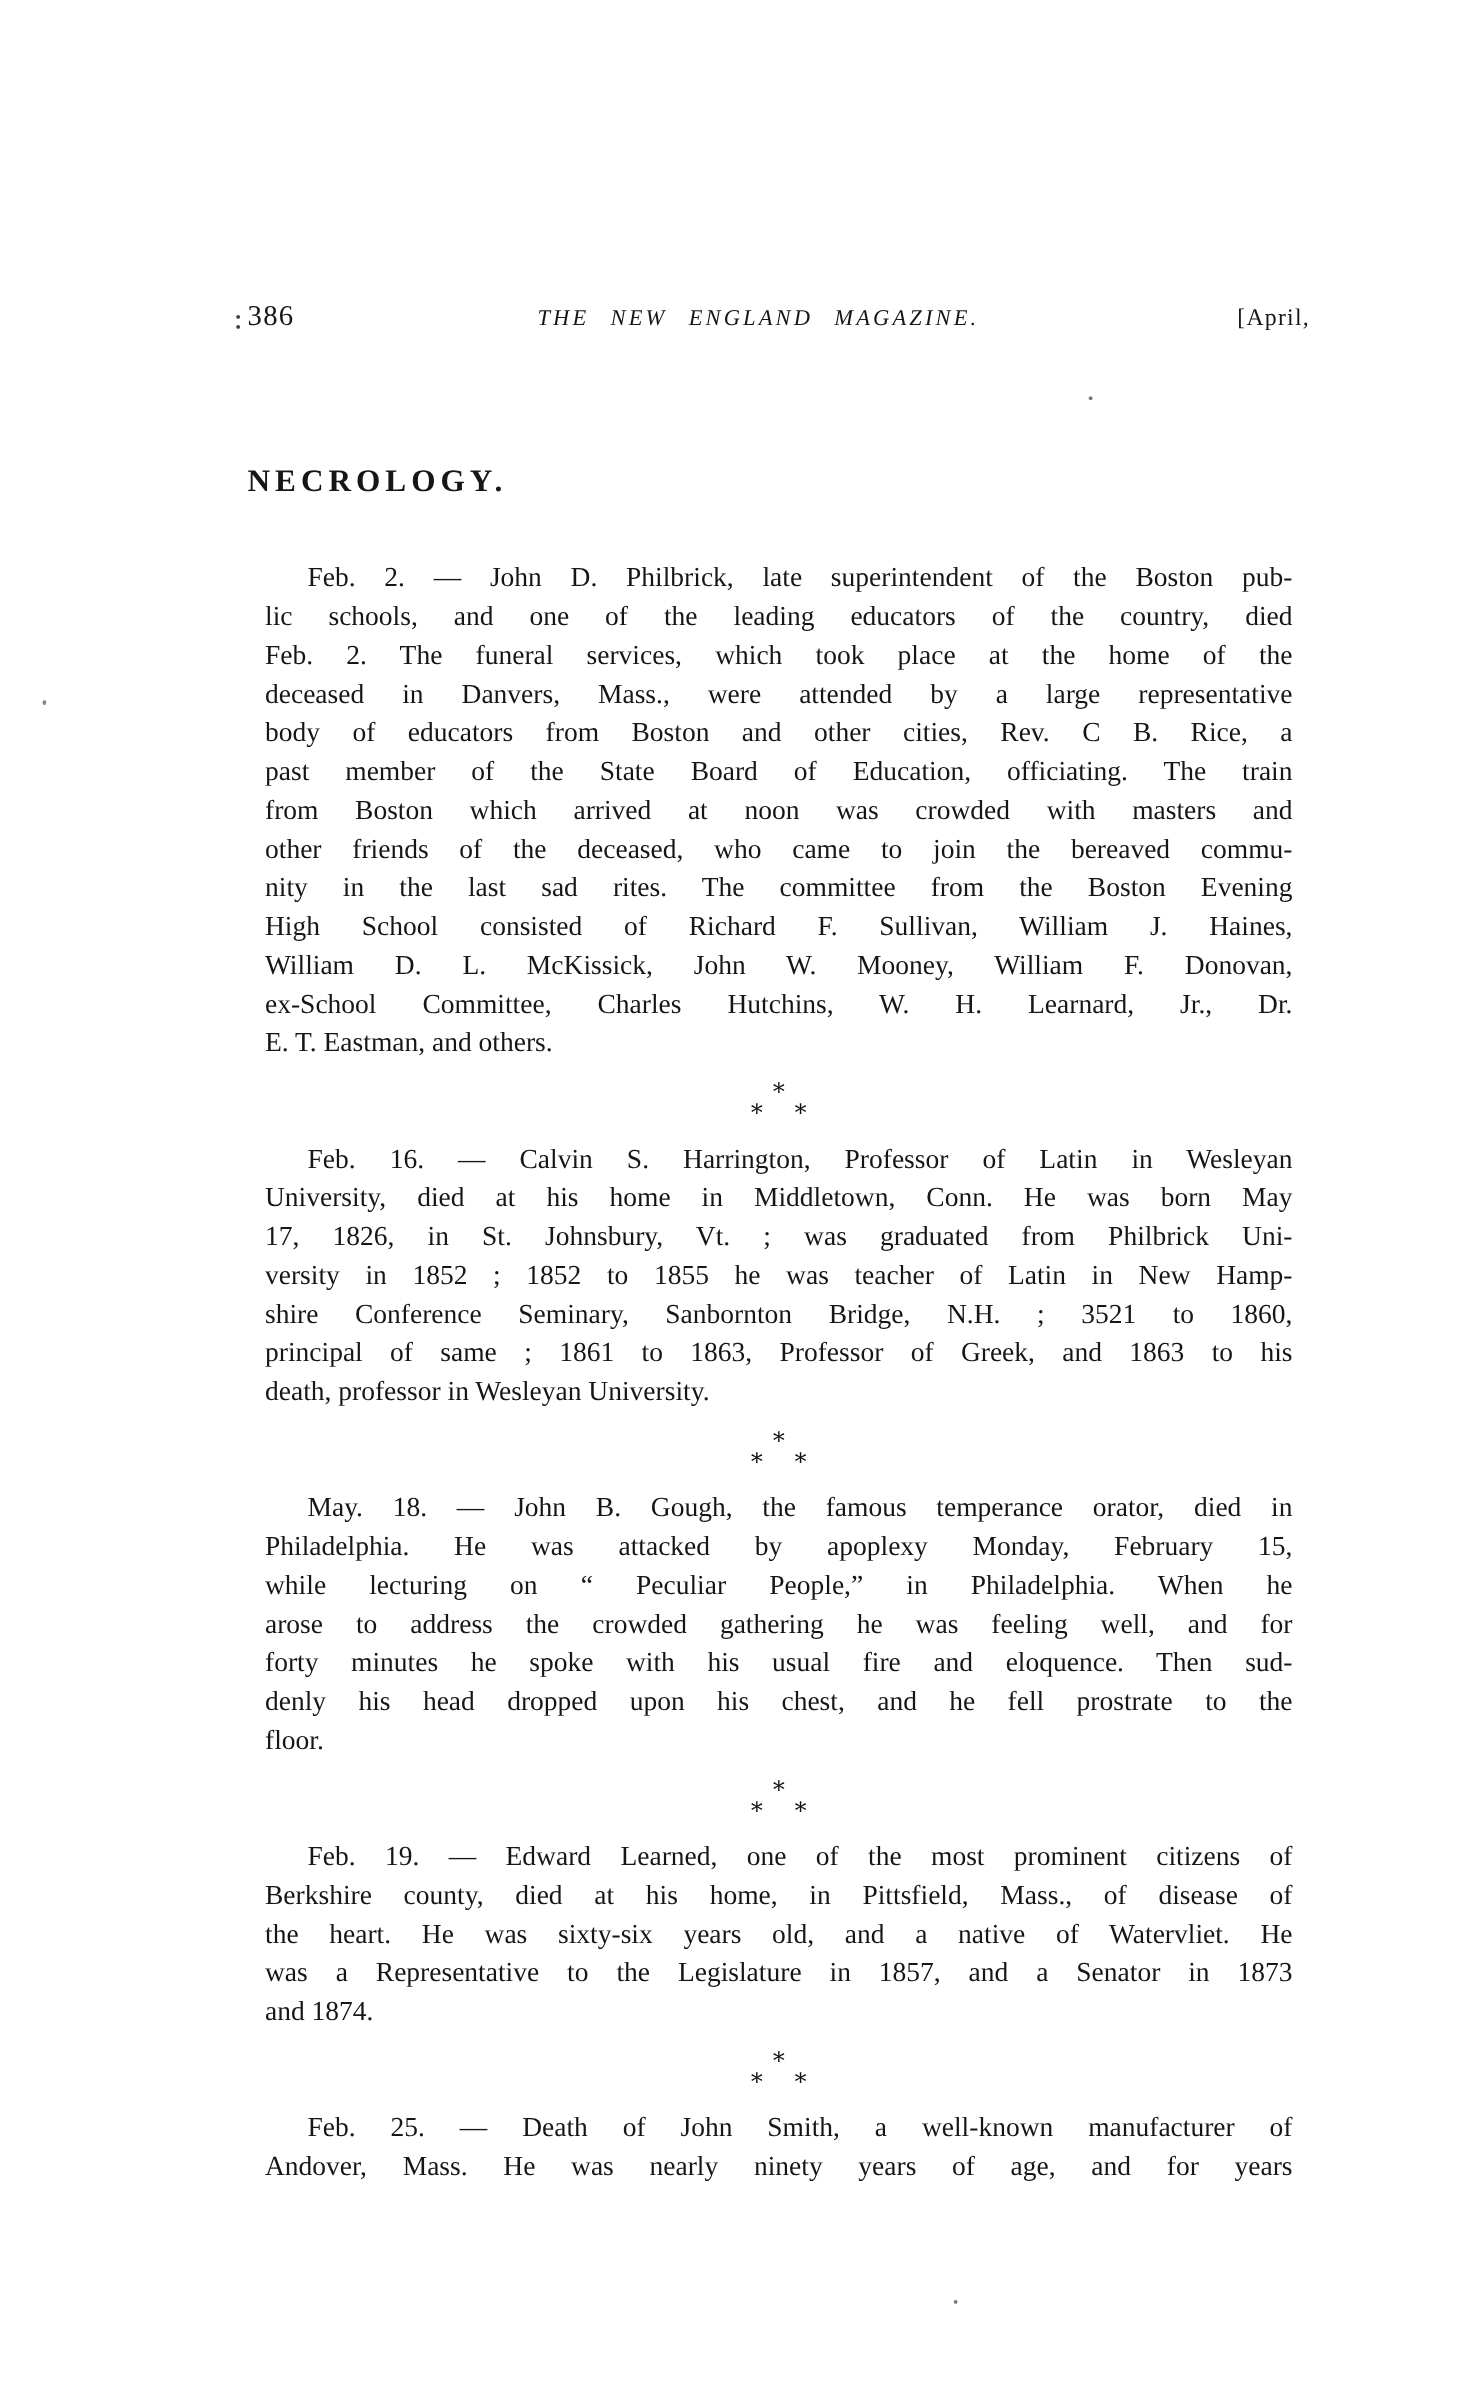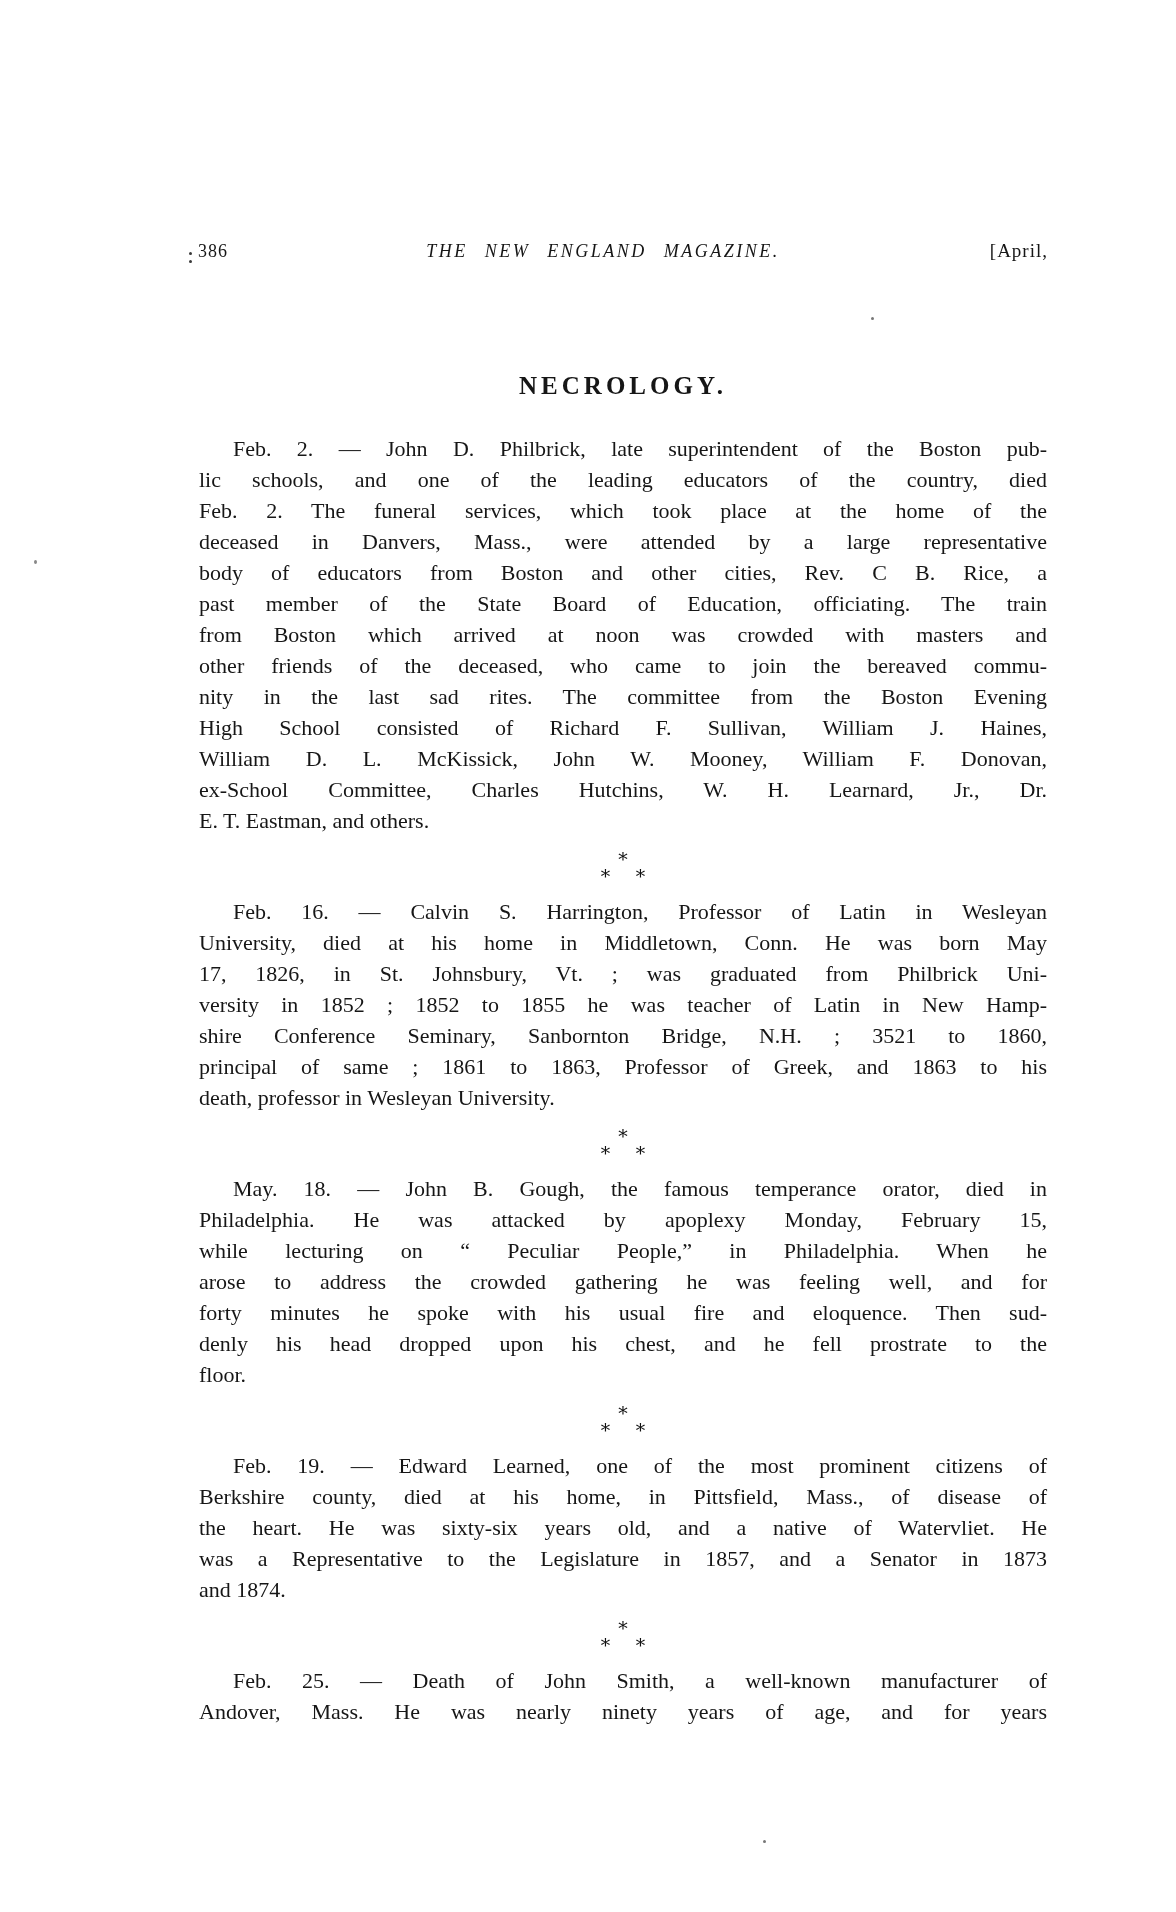--- a/index.html
+++ b/index.html
@@ -19,51 +19,50 @@
   
   .running-head {
     position: absolute;
     left: 198px; top: 240px;
     width: 850px;
     display: flex;
     justify-content: space-between;
     align-items: baseline;
   }
   .page-number {
-    font-size: 18px;
+    font-size: 23px;
     letter-spacing: 1px;
   }
   .journal-title {
     font-style: italic;
     font-size: 18px;
     letter-spacing: 2.5px;
     word-spacing: 10px;
     transform: translateX(-6px);
   }
   .issue-date {
     font-size: 19px;
     letter-spacing: 1px;
   }
   
   .section-heading {
     position: absolute;
     left: 198px; top: 372px;
     width: 850px;
-    text-align: center;
     font-size: 25px;
     font-weight: bold;
     letter-spacing: 4px;
   }
   
   .column {
     position: absolute;
     left: 198px; top: 432px;
     width: 850px;
   }
-  .para { margin: 1px; padding: 0; }
+  .para { margin: 14px; padding: 0; }
   .ln {
     font-size: 22px;
     line-height: 31px;
     text-align: justify;
     text-align-last: justify;
   }
   .ln.first { padding-left: 34px; }
   .ln.last { text-align-last: left; }
   
   .asterism {

